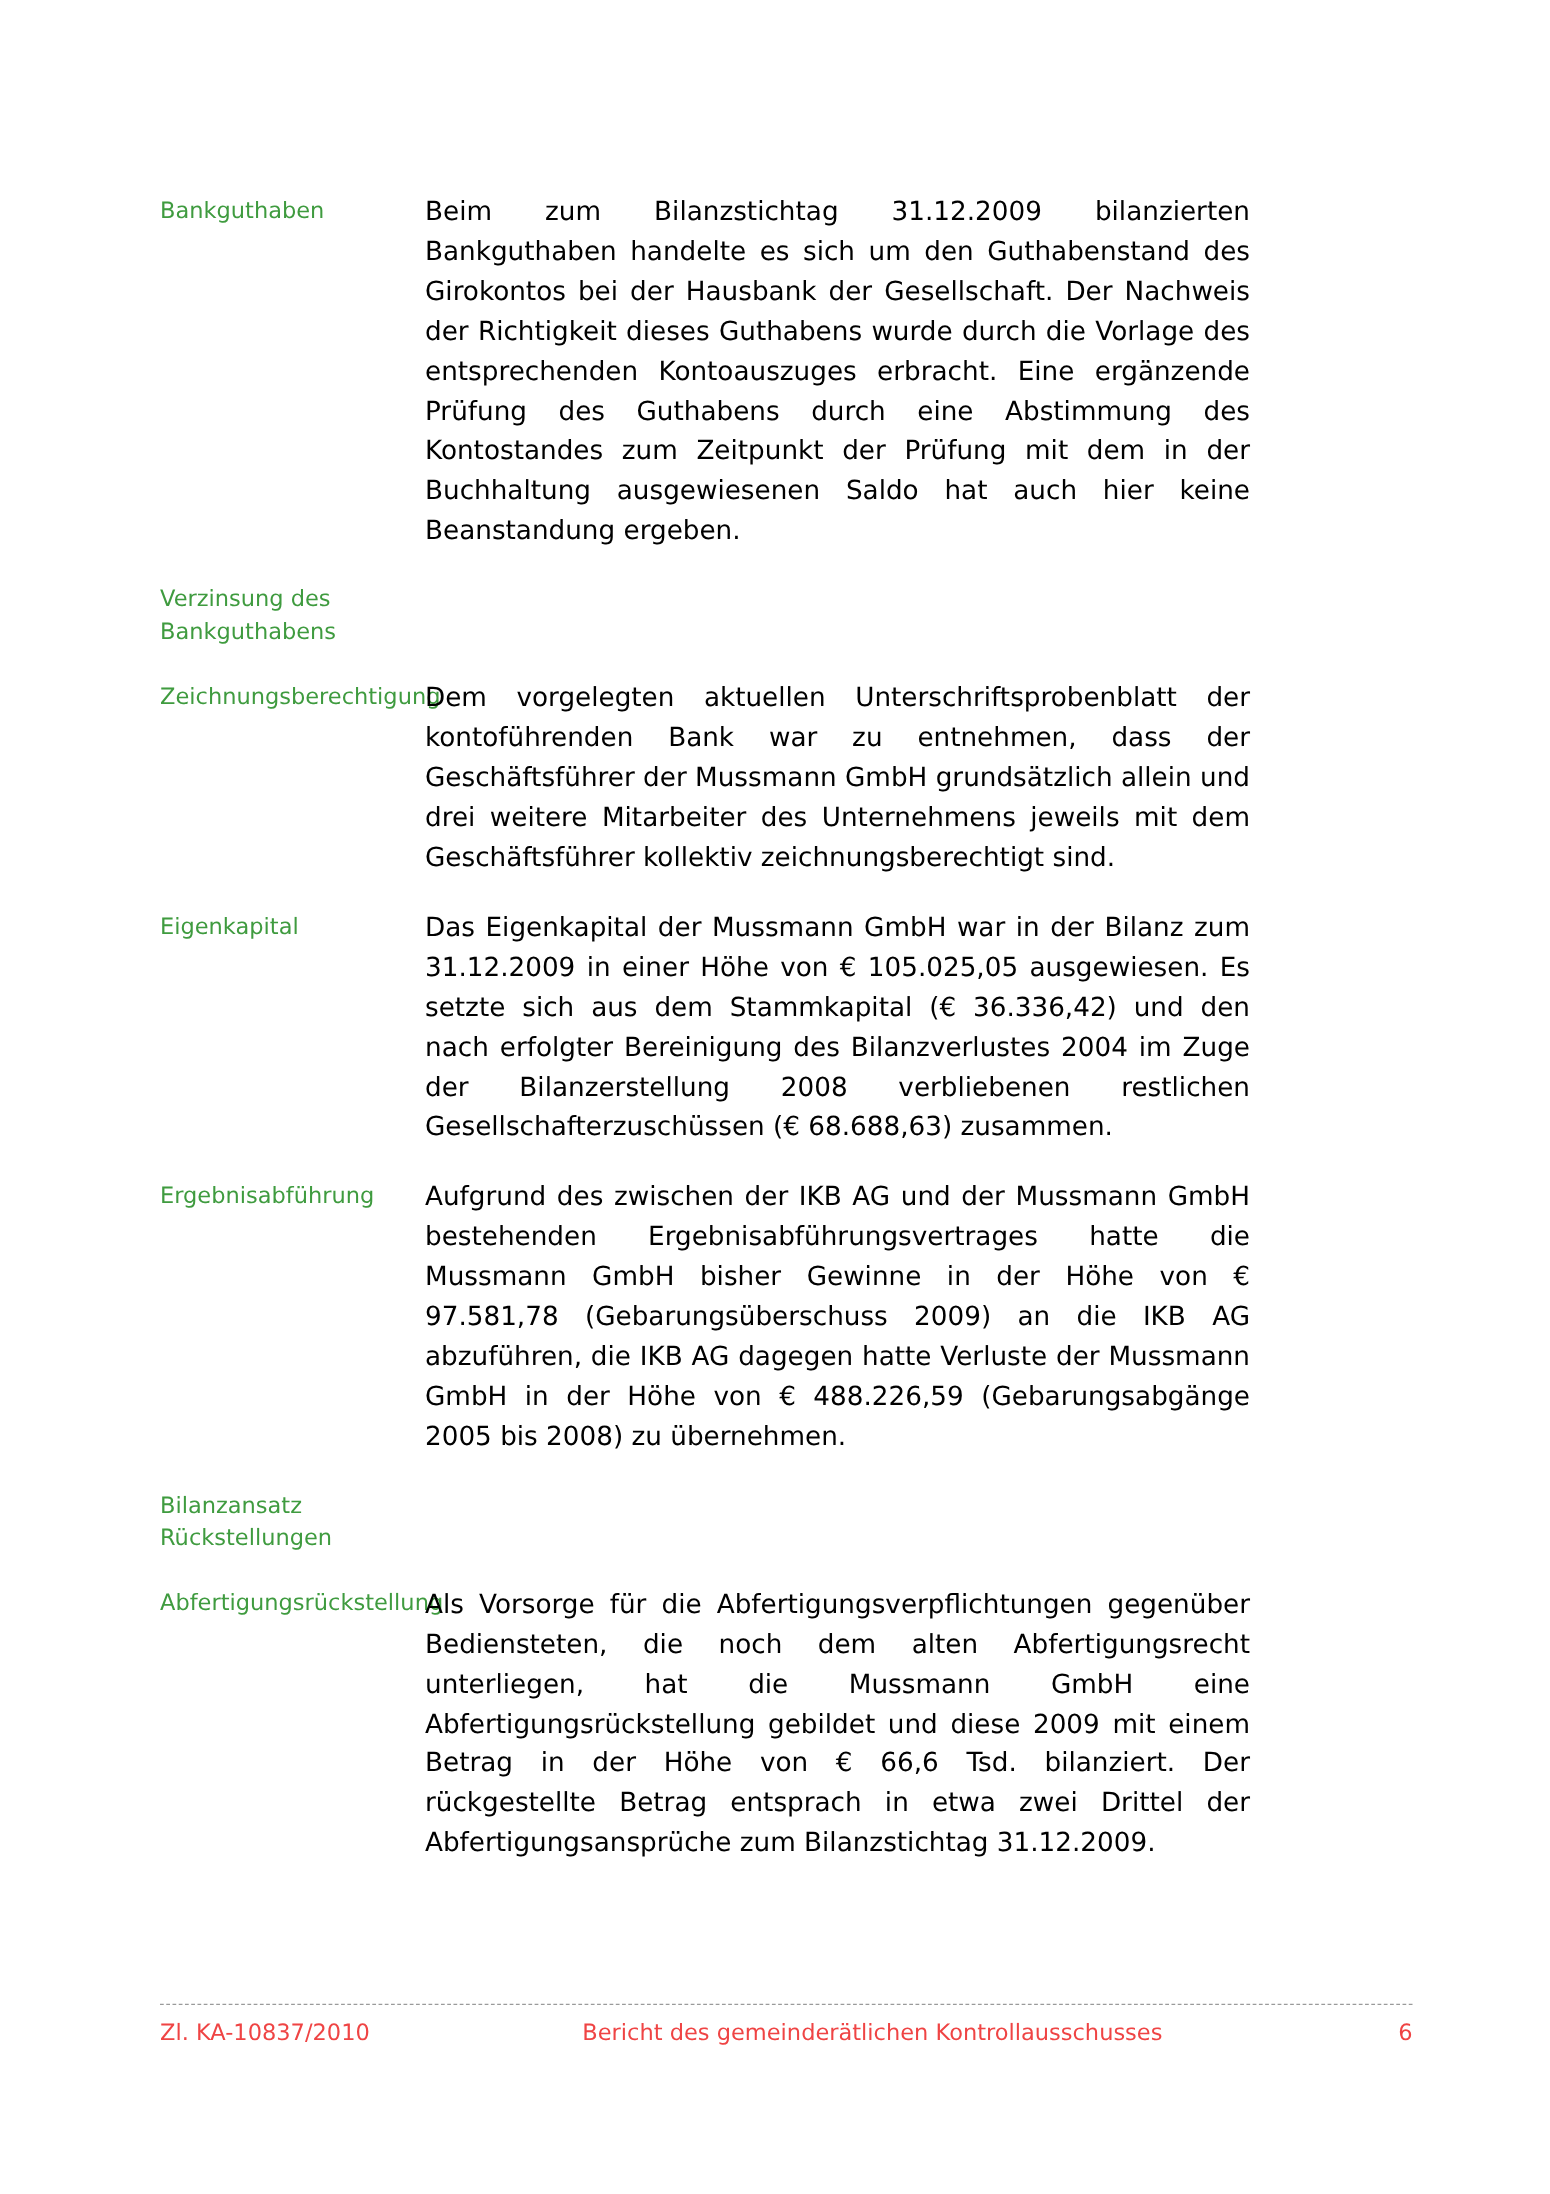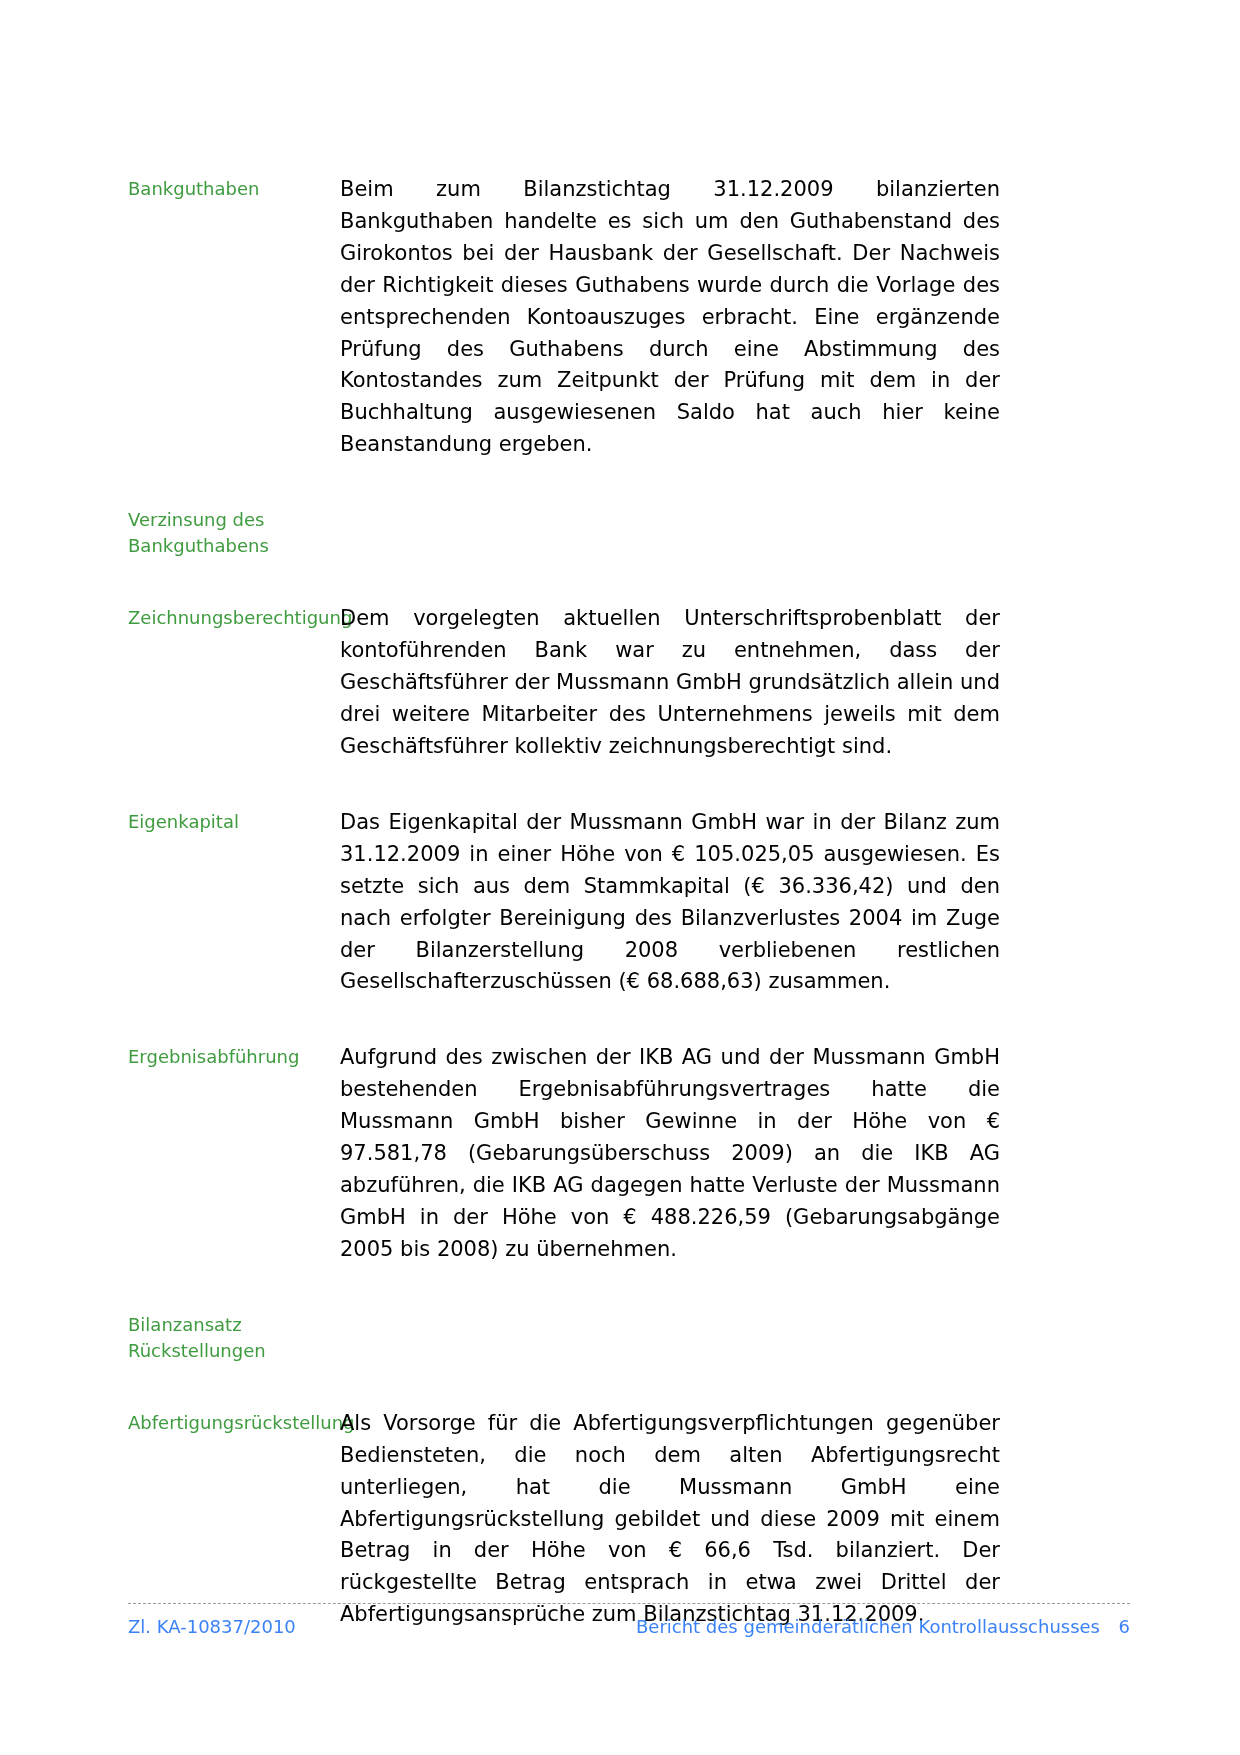--- a/index.html
+++ b/index.html
@@ -27,21 +27,21 @@
     width: 660px;
     font-size: 19.5px;
     line-height: 1.52;
     text-align: justify;
     text-justify: inter-word;
     hyphens: manual;
   }
   .section {
     display: flex;
     align-items: flex-start;
-    margin-top: 44px;
+    margin-top: 24px;
   }
   .section-label {
     width: 212px;
     flex: 0 0 212px;
     color: #3f9b3f;
     font-size: 18px;
     line-height: 1.45;
     padding-right: 8px;
     box-sizing: border-box;
   }
@@ -62,28 +62,28 @@
   }
   .footer-rule {
     border-top: 1px dashed #9a9a9a;
     height: 0;
     margin-bottom: 12px;
   }
   .footer-row {
     display: flex;
     align-items: baseline;
     font-size: 18px;
-    color: #3b82f6;
+    color: #ef4444;
   }
   .footer-left {
     flex: 0 0 auto;
   }
   .footer-center {
     flex: 1 1 auto;
-    text-align: right;
+    text-align: center;
   }
   .footer-right {
     flex: 0 0 auto;
     text-align: right;
     min-width: 30px;
   }
 </style>
 </head>
 <body>
 

